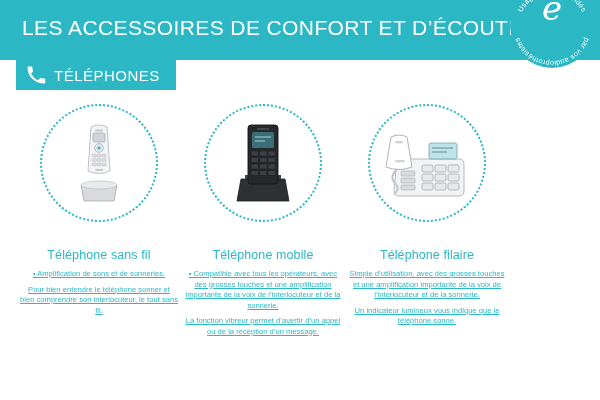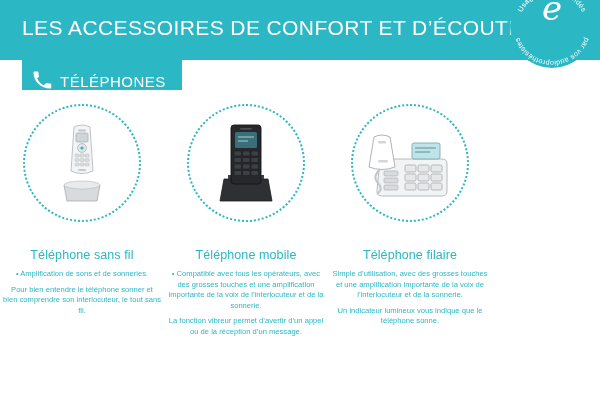--- a/index.html
+++ b/index.html
@@ -74,26 +74,26 @@
   .badge-ring-text text {
     font-size: 7.2px;
     fill: #ffffff;
     font-family: "Liberation Sans", sans-serif;
     letter-spacing: 0.2px;
   }
 
   
   .section-tab {
     position: absolute;
-    left: 22px;
+    left: 16px;
     top: 60px;
     height: 30px;
     background: #2bb7c4;
     display: flex;
-    align-items: flex-end;
+    align-items: center;
     padding: 0 16px 0 10px;
     box-sizing: border-box;
   }
   .phone-icon {
     width: 20px;
     height: 20px;
     margin-right: 8px;
     display: block;
   }
   .section-tab-label {
@@ -103,20 +103,21 @@
     white-space: nowrap;
   }
 
   
   .cards {
     position: absolute;
     left: 0;
     top: 104px;
     width: 492px;
     display: flex;
+    padding-left: 17px;
   }
   .card {
     width: 200px;
     display: flex;
     flex-direction: column;
     align-items: center;
   }
   .dotted-circle {
     width: 118px;
     height: 118px;
@@ -141,20 +142,21 @@
   .card-desc {
     margin-top: 7px;
     width: 158px;
     color: #2bb7c4;
     font-size: 7.6px;
     line-height: 10.5px;
     text-align: center;
   }
   .card-desc p {
     margin: 0 0 5px 0;
+    text-decoration: underline;
   }
   .card-desc p:last-child {
     margin-bottom: 0;
   }
   .bullet-line {
     text-align: center;
   }
 </style>
 </head>
 <body>

